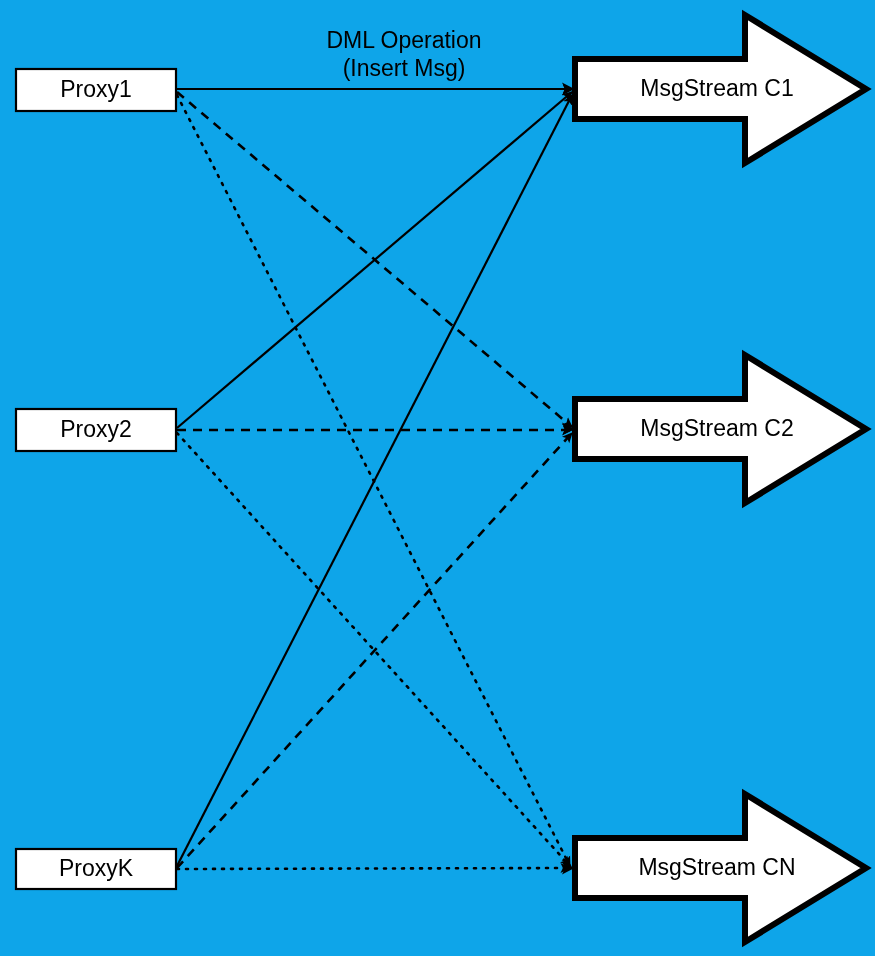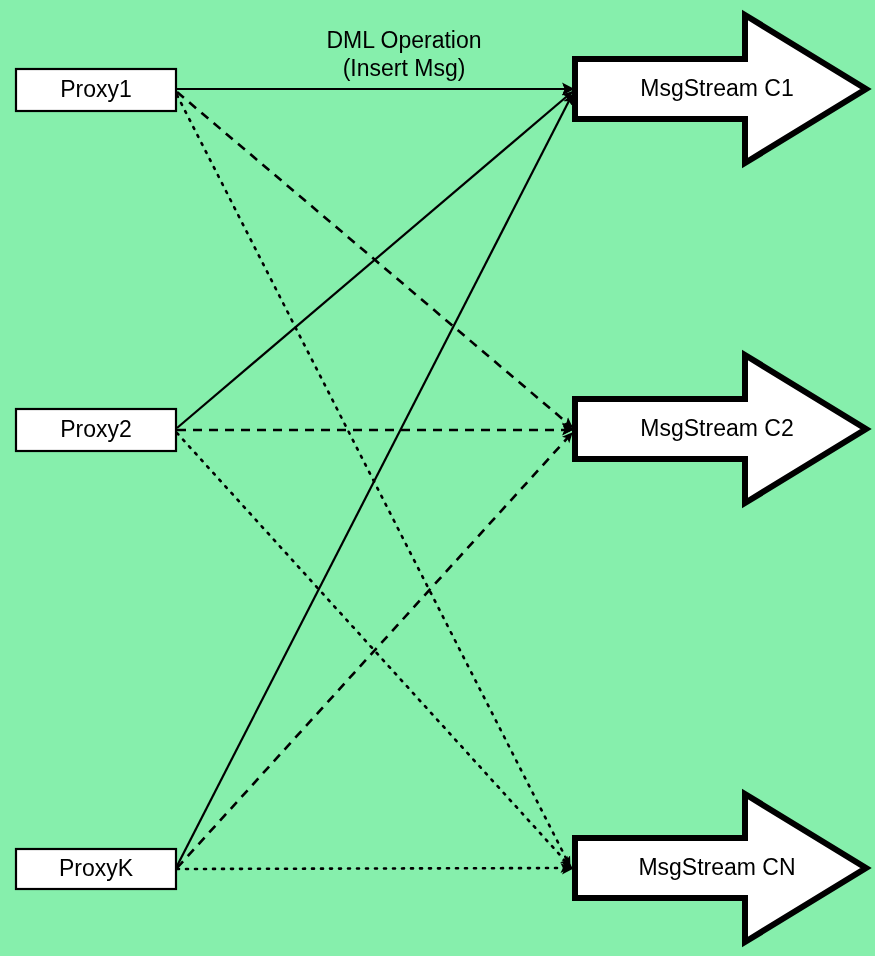--- a/index.html
+++ b/index.html
@@ -4,21 +4,21 @@
 <style>
   html, body {
     margin: 0;
     padding: 0;
     background: #ffffff;
   }
   #diagram-root {
     position: relative;
     width: 875px;
     height: 956px;
-    background: #86efac;
+    background: #0ea5e9;
     font-family: "Liberation Sans", sans-serif;
     overflow: hidden;
   }
   #diagram-svg {
     position: absolute;
     top: 0;
     left: 0;
     width: 875px;
     height: 956px;
     display: block;

